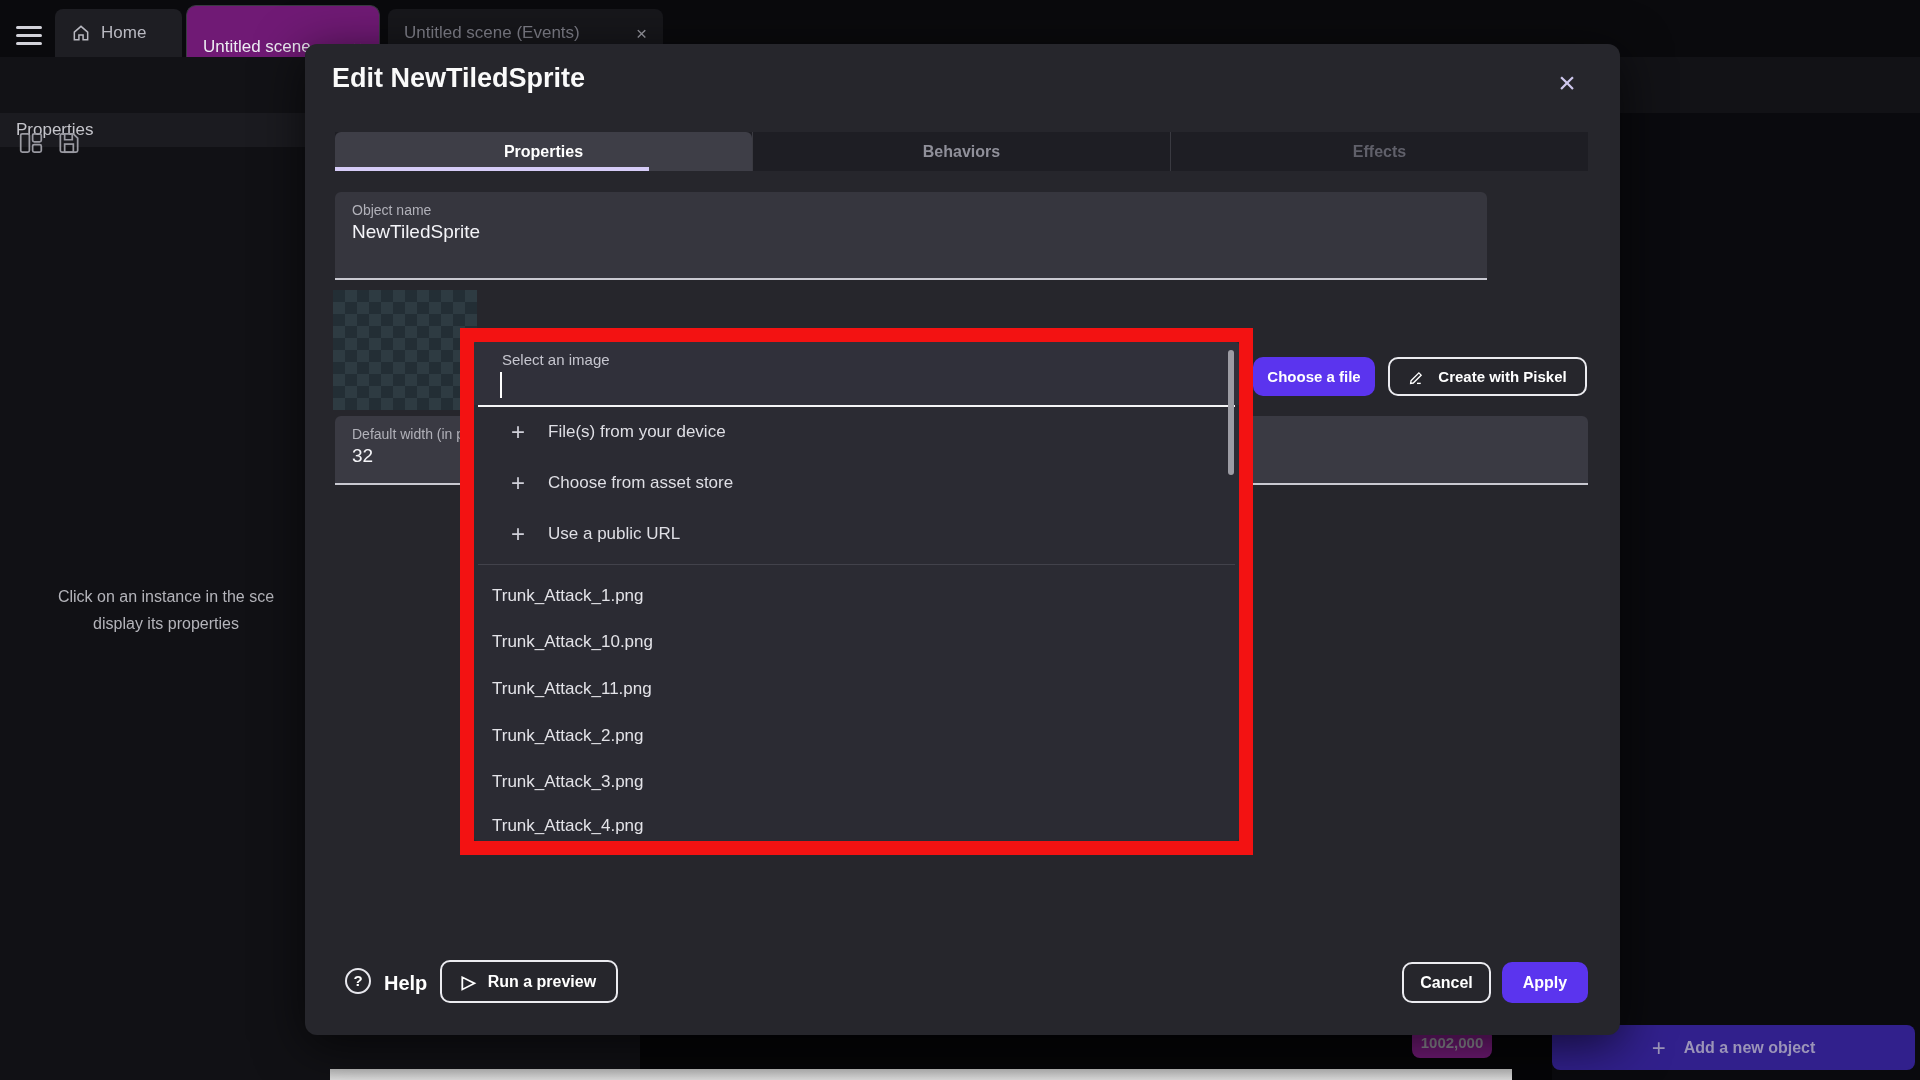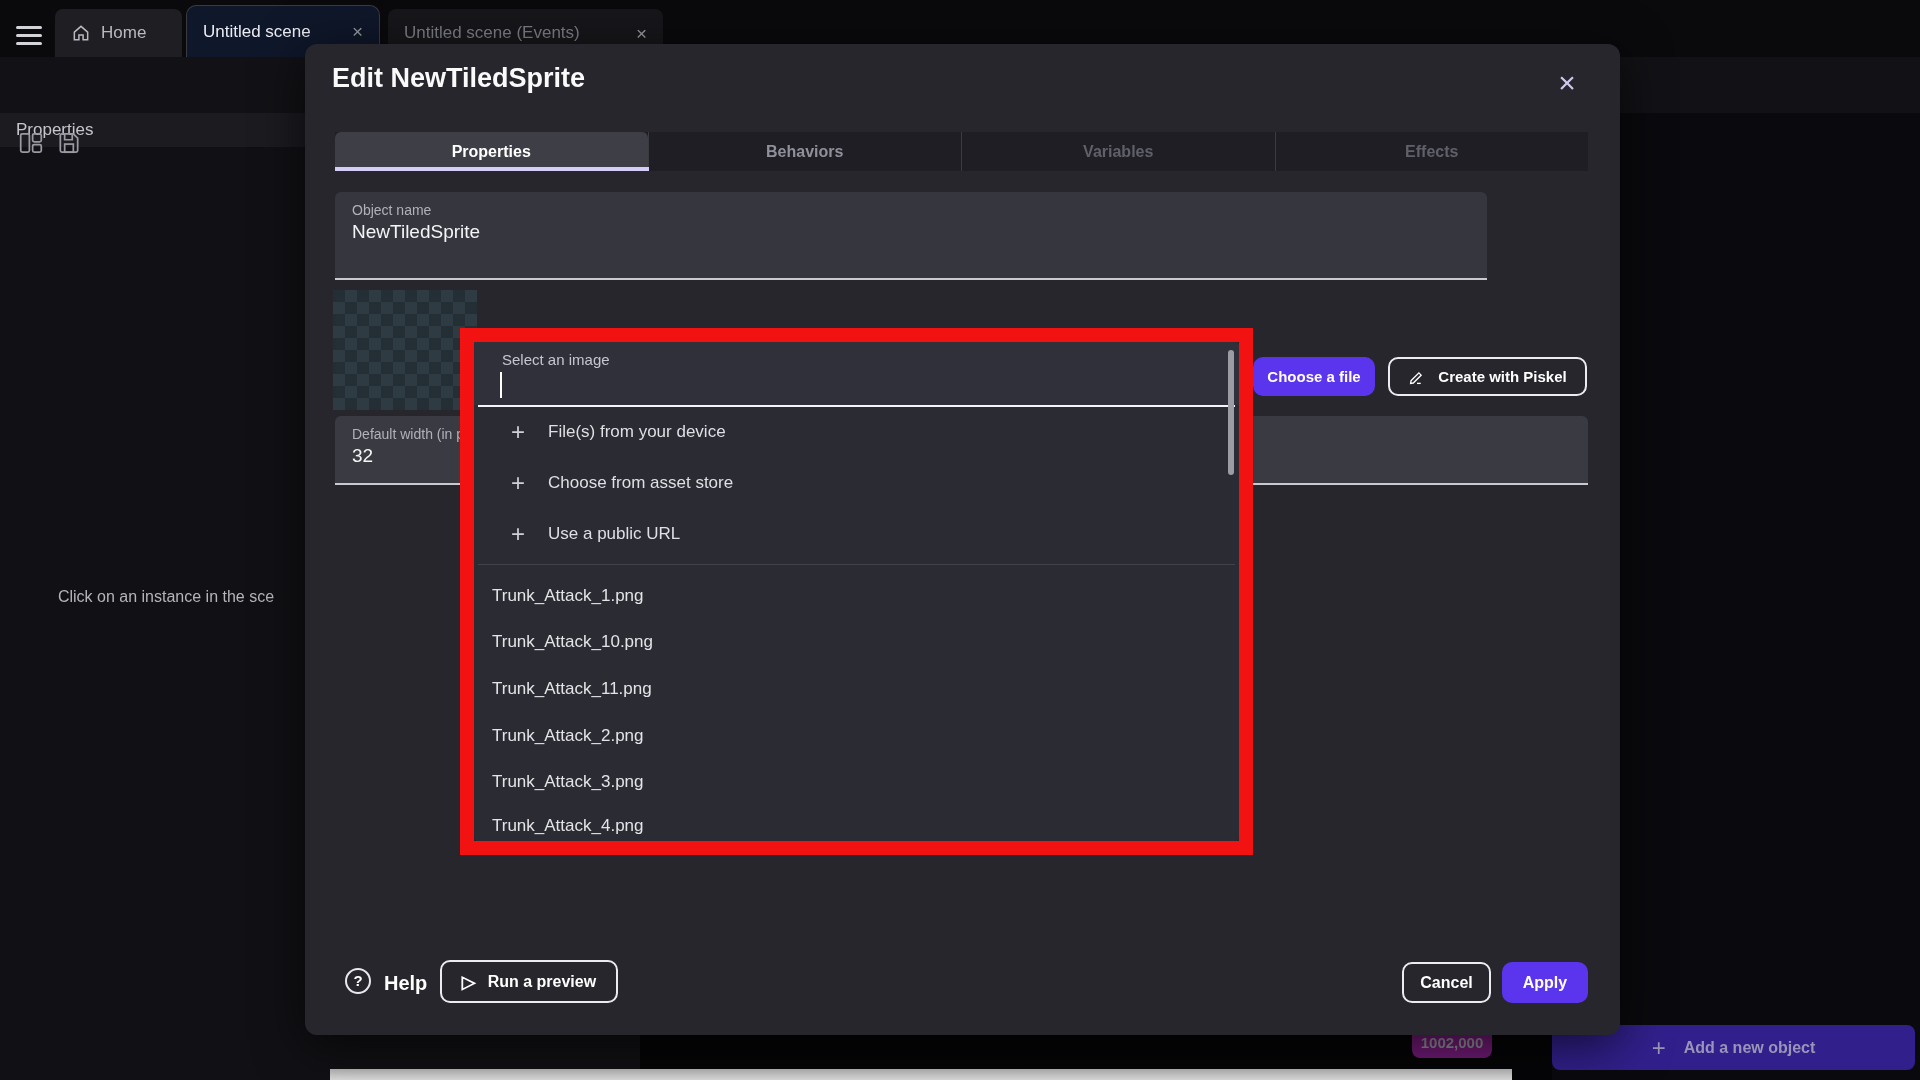--- a/index.html
+++ b/index.html
@@ -9,23 +9,23 @@
   svg { display:block; }
 
   
   #topbar { left:0; top:0; width:1920px; height:57px; background:#0a0a0d; z-index:4; }
   .hamburger { left:16px; top:26px; width:26px; height:19px; cursor:pointer; }
   .hamburger div { height:3px; background:#d3d3da; border-radius:2px; margin-bottom:5px; }
   .tab { display:flex; align-items:center; gap:10px; padding:0 16px; color:#b9b9c1;
          font-size:17px; }
   #tab-home { left:55px; top:9px; width:127px; height:48px; background:#1e1e23;
               border-radius:8px 8px 0 0; }
-  #tab-scene { left:186px; top:5px; width:194px; height:52px; background:#0f172a;
+  #tab-scene { left:186px; top:5px; width:194px; height:52px; background:#701a75;
                border:1px solid #3a3a42; border-bottom:none; border-radius:10px 10px 0 0;
-               color:#ececf2; }
+               color:#ececf2;align-items:flex-end; }
   #tab-events { left:388px; top:9px; width:275px; height:48px; background:#17171b;
                 border-radius:8px 8px 0 0; color:#7f7f89; }
   .tab .x { margin-left:auto; font-size:19px; color:#9a9aa2; line-height:1; }
 
   
   #toolbar2 { left:0; top:57px; width:1920px; height:56px; background:#121216; z-index:3; }
   .tb-ico { top:73px; width:26px; height:26px; }
   .tb-sep { top:70px; width:1px; height:32px; background:#2e2e35; }
   .glyph { font-size:24px; color:#8a8a92; line-height:26px; text-align:center; }
 
@@ -194,20 +194,21 @@
       <path d="M4 7.5 H7 M4 12 H7 M4 16.5 H7"></path>
       <path d="M12 14 L19.5 6.5 L21.5 8.5 L14 16 L11.5 16.5 Z"></path>
     </svg>
   </div>
 </div>
 
 <div id="left-head" class="abs">Properties</div>
 <div id="left-body" class="abs"></div>
 <div id="left-hint" class="abs">
   <div>Click on an instance in the sce</div>
+  <div>display its properties</div>
 </div>
 
 <div id="canvas-bar" class="abs"></div>
 <div id="coords-box" class="abs">1002,000</div>
 
 <div id="sidebar" class="abs"></div>
 <div id="sb-funnel" class="abs">
   <svg width="22" height="22" viewBox="0 0 24 24" fill="none" stroke="#9a9aa2" stroke-width="1.6">
     <path d="M4 4.5 H20 L14 11.5 V18.5 L10 15.5 V11.5 Z"></path>
   </svg>
@@ -233,21 +234,20 @@
   <span>Add a new object</span>
 </div>
 
 <div id="modal" class="abs"></div>
 <div id="dlg-title" class="abs">Edit NewTiledSprite</div>
 <div id="dlg-close" class="abs">×</div>
 
 <div id="dlg-tabs" class="abs">
   <div id="dtab-0" class="dtab">Properties</div>
   <div id="dtab-1" class="dtab">Behaviors</div>
-  <div id="dtab-2" class="dtab">Variables</div>
   <div id="dtab-3" class="dtab">Effects</div>
 </div>
 <div id="dlg-underline" class="abs"></div>
 
 <div id="fld-name" class="abs field">
   <div class="flabel">Object name</div>
   <div class="fvalue">NewTiledSprite</div>
 </div>
 
 <div id="checker" class="abs"></div>

